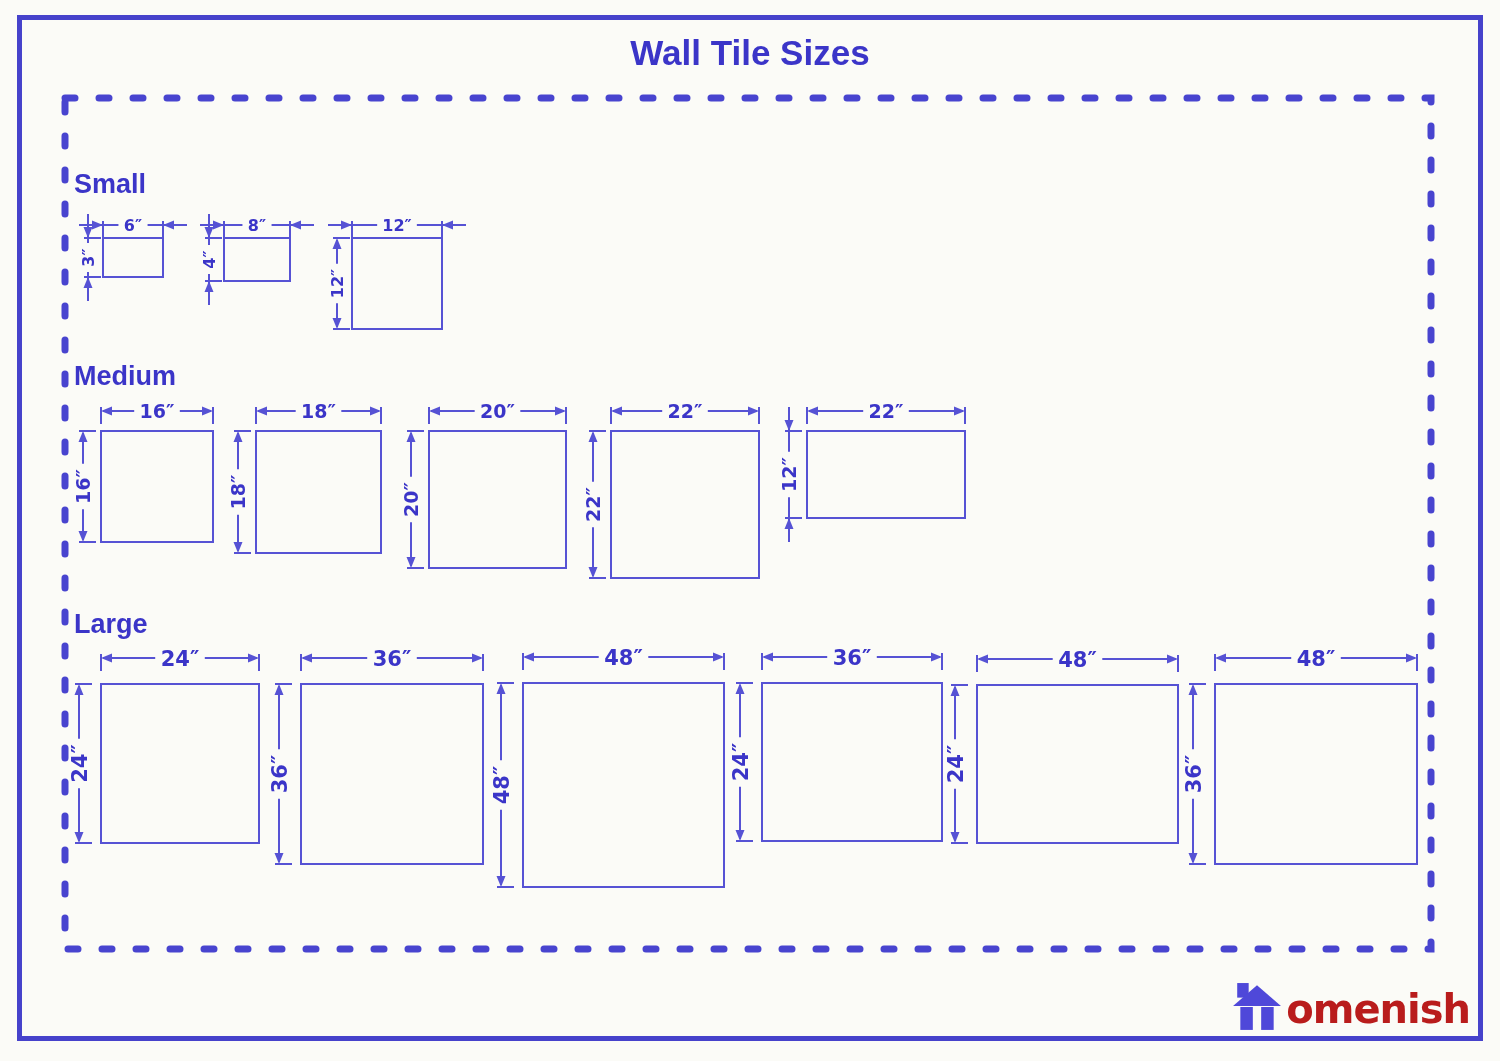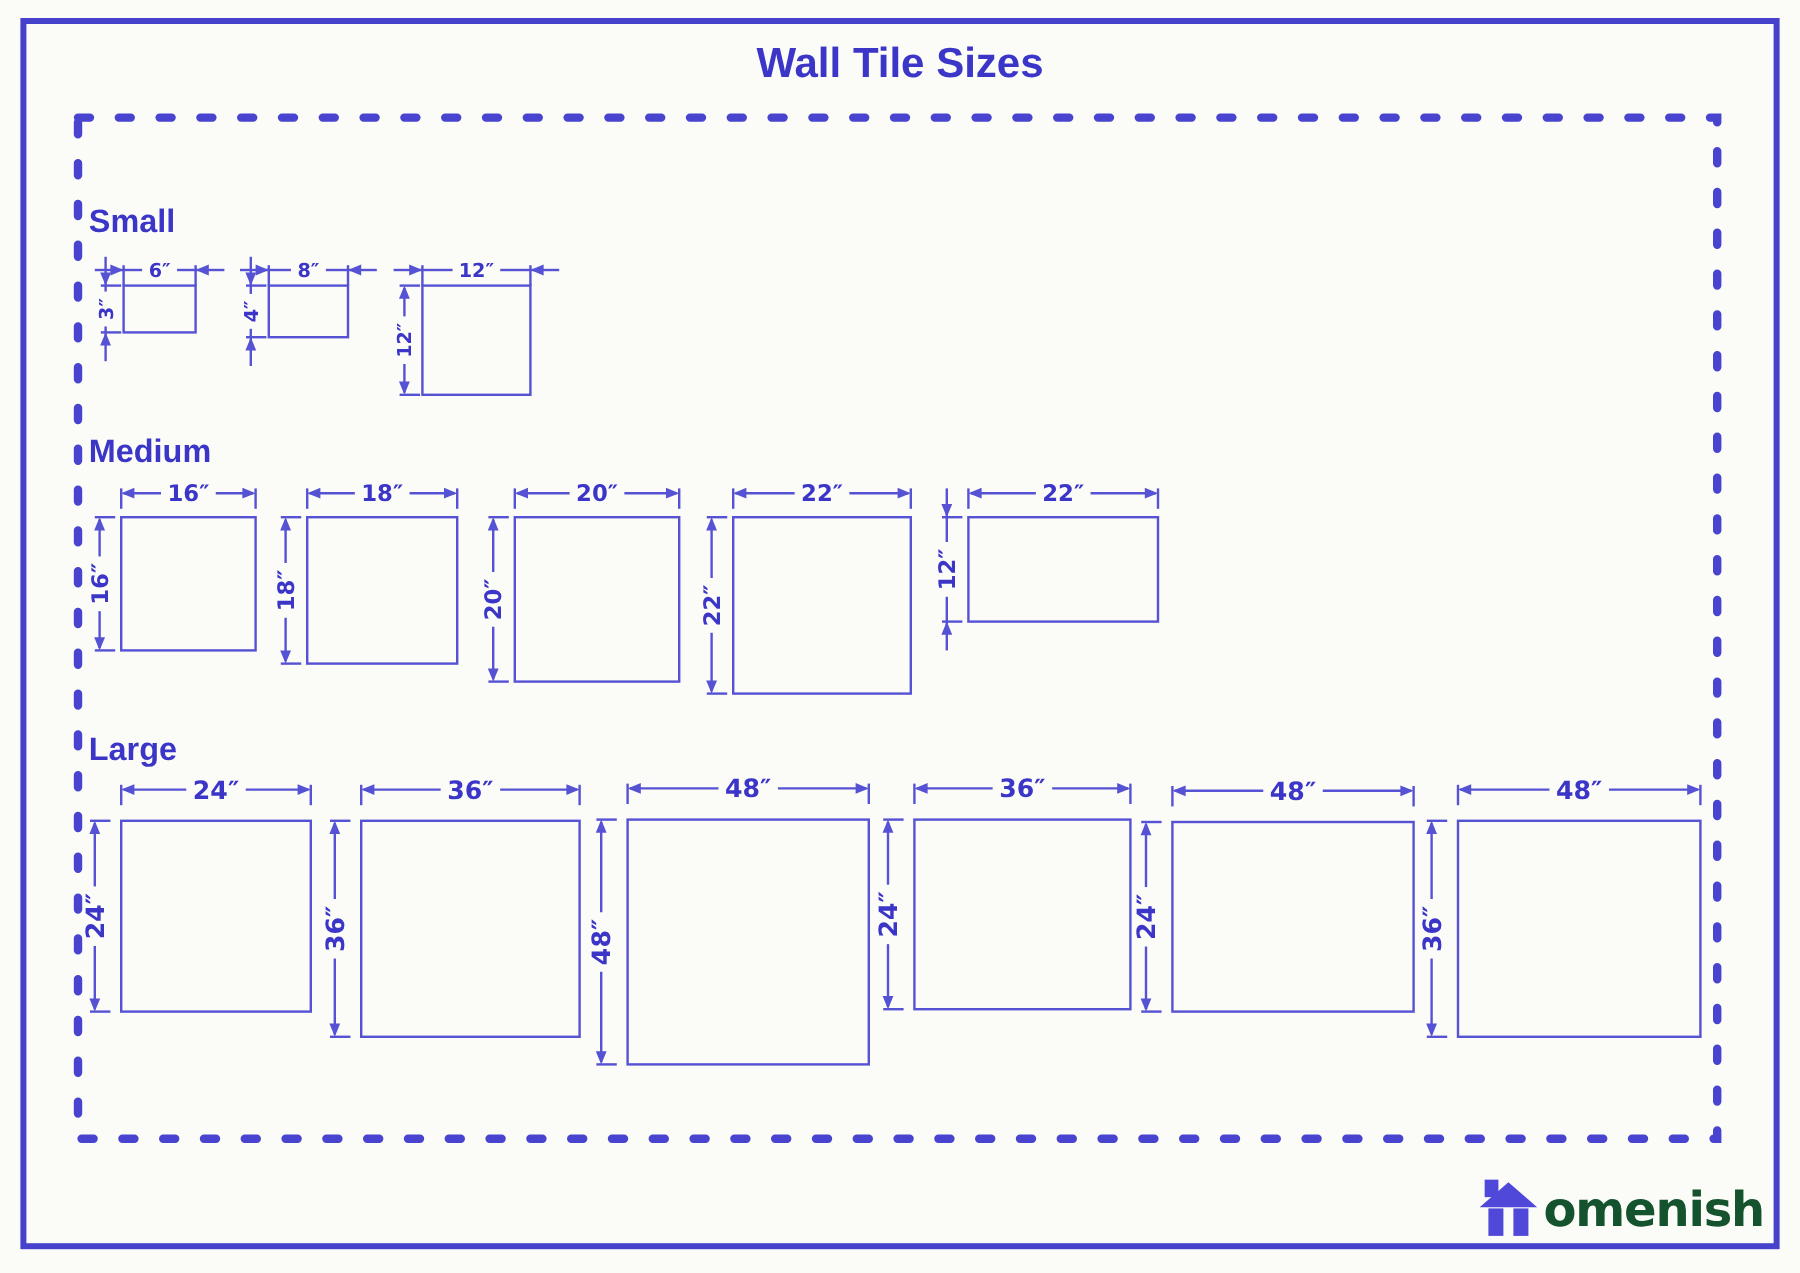--- a/index.html
+++ b/index.html
@@ -17,21 +17,21 @@
   #page-title{
     position:absolute;left:0;top:33px;width:1500px;
     text-align:center;font-size:35px;font-weight:bold;color:#3b35c8;
     letter-spacing:0px;
   }
   #diagram{position:absolute;left:0;top:0;}
   #diagram text{font-family:"DejaVu Sans","Liberation Sans",sans-serif;font-weight:bold;fill:#3b35c8;}
   #diagram .section-label{font-family:"Liberation Sans",sans-serif;font-size:27px;}
   #logo{
     position:absolute;right:30px;top:982px;height:50px;
-    display:flex;align-items:flex-end;gap:3px;color:#14532d;
+    display:flex;align-items:flex-end;gap:3px;color:#b91c1c;
   }
   #logo .logo-text{
     font-family:"DejaVu Sans","Liberation Sans",sans-serif;
     font-weight:bold;font-size:40px;line-height:46px;letter-spacing:-1px;
   }
 </style>
 </head>
 <body>
 
 <div id="page">

